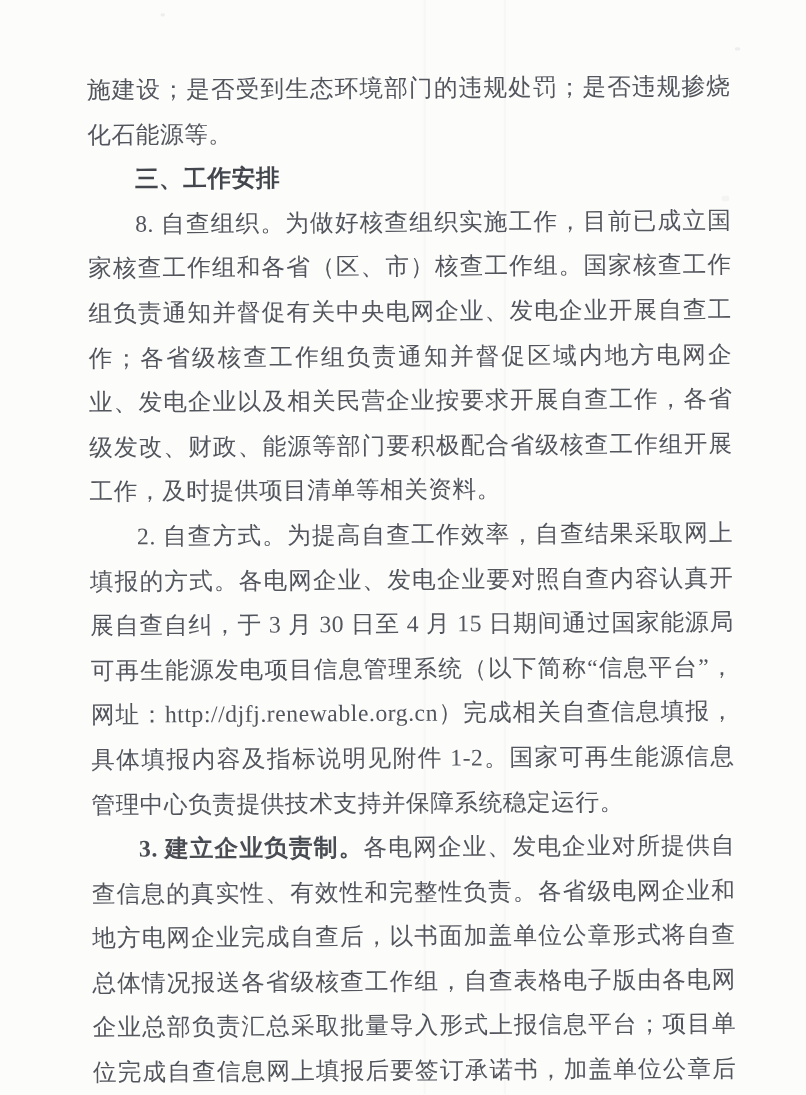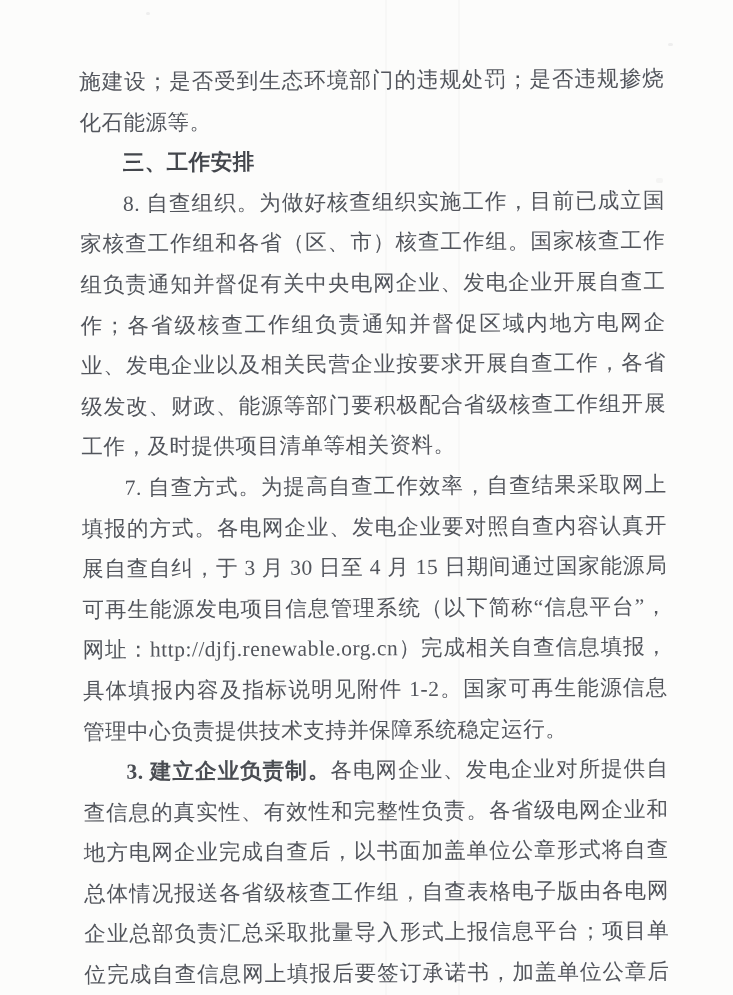--- a/index.html
+++ b/index.html
@@ -81,18 +81,18 @@
   <div class="speck c"></div>
 
   <div class="text-block">
 
     <p class="no-indent">施建设；是否受到生态环境部门的违规处罚；是否违规掺烧化石能源等。</p>
 
     <p class="section-heading">三、工作安排</p>
 
     <p><span>8. 自查组织。</span><span>为做好核查组织实施工作，目前已成立国家核查工作组和各省（区、市）核查工作组。国家核查工作组负责通知并督促有关中央电网企业、发电企业开展自查工作；各省级核查工作组负责通知并督促区域内地方电网企业、发电企业以及相关民营企业按要求开展自查工作，各省级发改、财政、能源等部门要积极配合省级核查工作组开展工作，及时提供项目清单等相关资料。</span></p>
 
-    <p><span>7. 自查方式。</span><span>为提高自查工作效率，自查结果采取网上填报的方式。各电网企业、发电企业要对照自查内容认真开展自查自纠，于 3 月 30 日至 4 月 15 日期间通过国家能源局可再生能源发电项目信息管理系统（以下简称“信息平台”，网址：http://djfj.renewable.org.cn）完成相关自查信息填报，具体填报内容及指标说明见附件 1-2。国家可再生能源信息管理中心负责提供技术支持并保障系统稳定运行。</span></p>
+    <p><span>2. 自查方式。</span><span>为提高自查工作效率，自查结果采取网上填报的方式。各电网企业、发电企业要对照自查内容认真开展自查自纠，于 3 月 30 日至 4 月 15 日期间通过国家能源局可再生能源发电项目信息管理系统（以下简称“信息平台”，网址：http://djfj.renewable.org.cn）完成相关自查信息填报，具体填报内容及指标说明见附件 1-2。国家可再生能源信息管理中心负责提供技术支持并保障系统稳定运行。</span></p>
 
     <p><span class="lead-bold">3. 建立企业负责制。</span><span>各电网企业、发电企业对所提供自查信息的真实性、有效性和完整性负责。各省级电网企业和地方电网企业完成自查后，以书面加盖单位公章形式将自查总体情况报送各省级核查工作组，自查表格电子版由各电网企业总部负责汇总采取批量导入形式上报信息平台；项目单位完成自查信息网上填报后要签订承诺书，加盖单位公章后扫描上传至信息平台。</span></p>
 
   </div>
 </div>
 
 </body></html>

